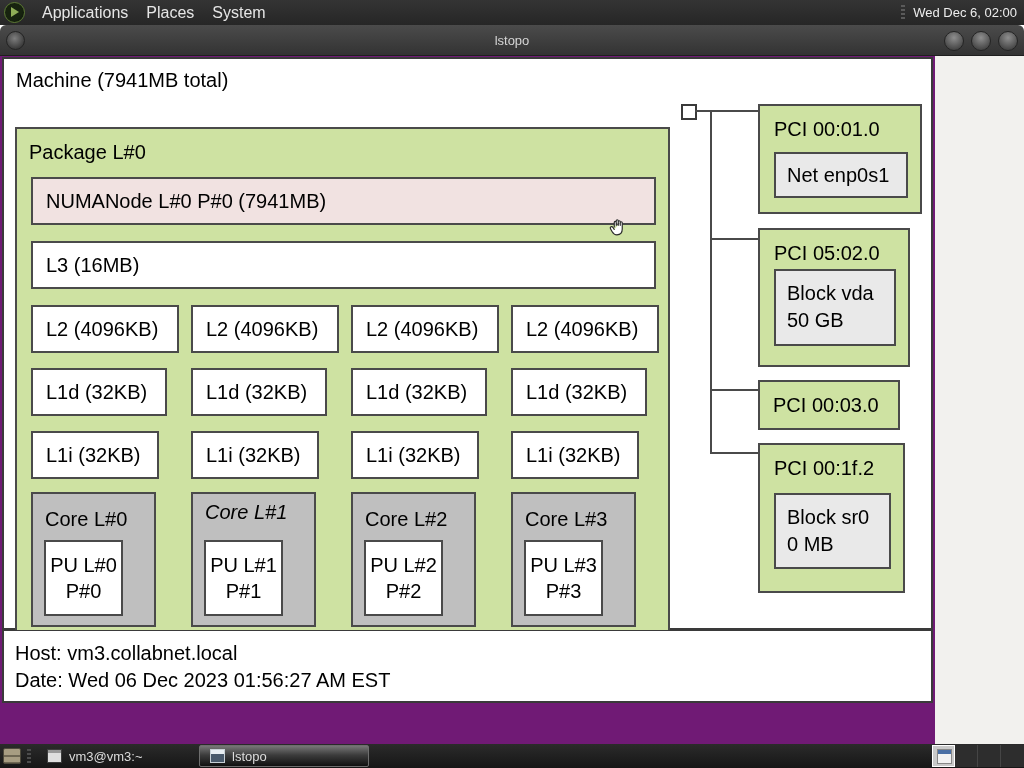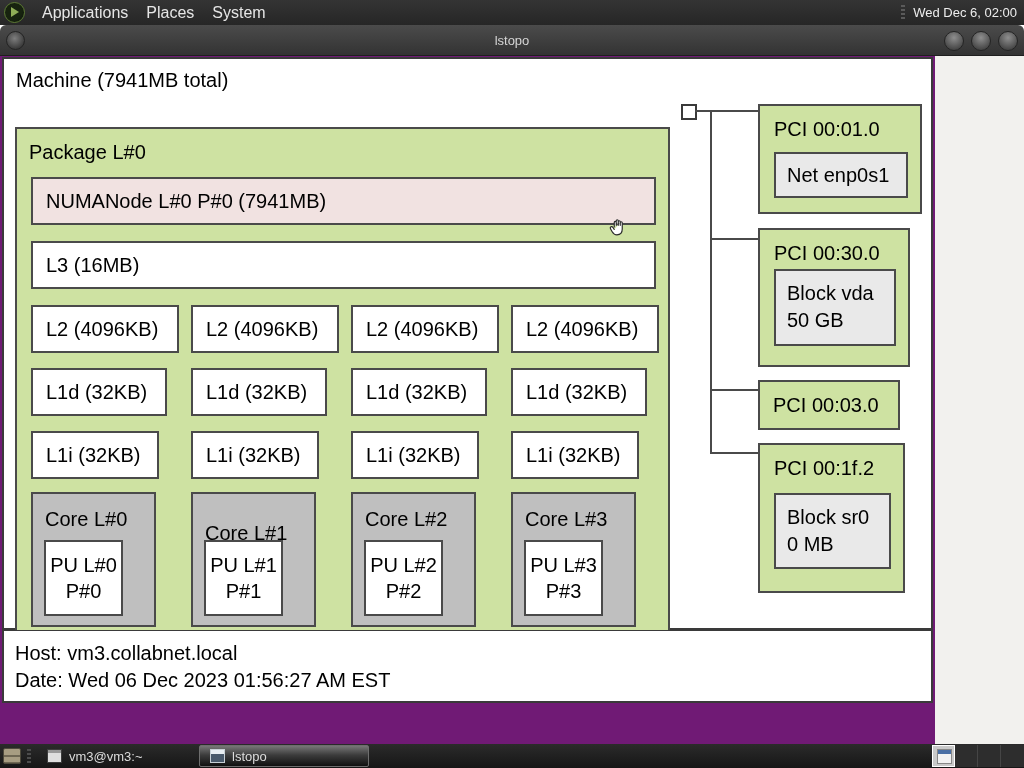--- a/index.html
+++ b/index.html
@@ -169,21 +169,21 @@
           </div>
 
         <div class="box bg-core" style="left:14px;top:363px;width:125px;height:135px;">
           <div class="toplabel" style="top:14px;">Core L#0</div>
           <div class="pu-box">
             <div>PU L#0</div>
             <div>P#0</div>
           </div>
         </div>
         <div class="box bg-core" style="left:174px;top:363px;width:125px;height:135px;">
-          <div class="toplabel" style="top:28px;">Core L#1</div>
+          <div class="toplabel" style="top:7px;font-style:italic;">Core L#1</div>
           <div class="pu-box">
             <div>PU L#1</div>
             <div>P#1</div>
           </div>
         </div>
         <div class="box bg-core" style="left:334px;top:363px;width:125px;height:135px;">
           <div class="toplabel" style="top:14px;">Core L#2</div>
           <div class="pu-box">
             <div>PU L#2</div>
             <div>P#2</div>
@@ -206,21 +206,21 @@
       <div class="line" style="left:706px;top:393px;width:50px;height:2px;"></div>
 
       <div class="box bg-green" style="left:754px;top:45px;width:164px;height:110px;">
         <div class="toplabel" style="left:14px;">PCI 00:01.0</div>
         <div class="box bg-dev vcenter" style="left:14px;top:46px;width:134px;height:46px;padding-left:11px;">
           <span>Net enp0s1</span>
         </div>
       </div>
 
       <div class="box bg-green" style="left:754px;top:169px;width:152px;height:139px;">
-        <div class="toplabel" style="left:14px;">PCI 00:30.0</div>
+        <div class="toplabel" style="left:14px;">PCI 05:02.0</div>
         <div class="box bg-dev twoline" style="left:14px;top:39px;width:122px;height:77px;">
           <div>Block vda</div>
           <div>50 GB</div>
         </div>
       </div>
 
       <div class="box bg-green vcenter" style="left:754px;top:321px;width:142px;height:50px;">
         <span>PCI 00:03.0</span>
       </div>
 

